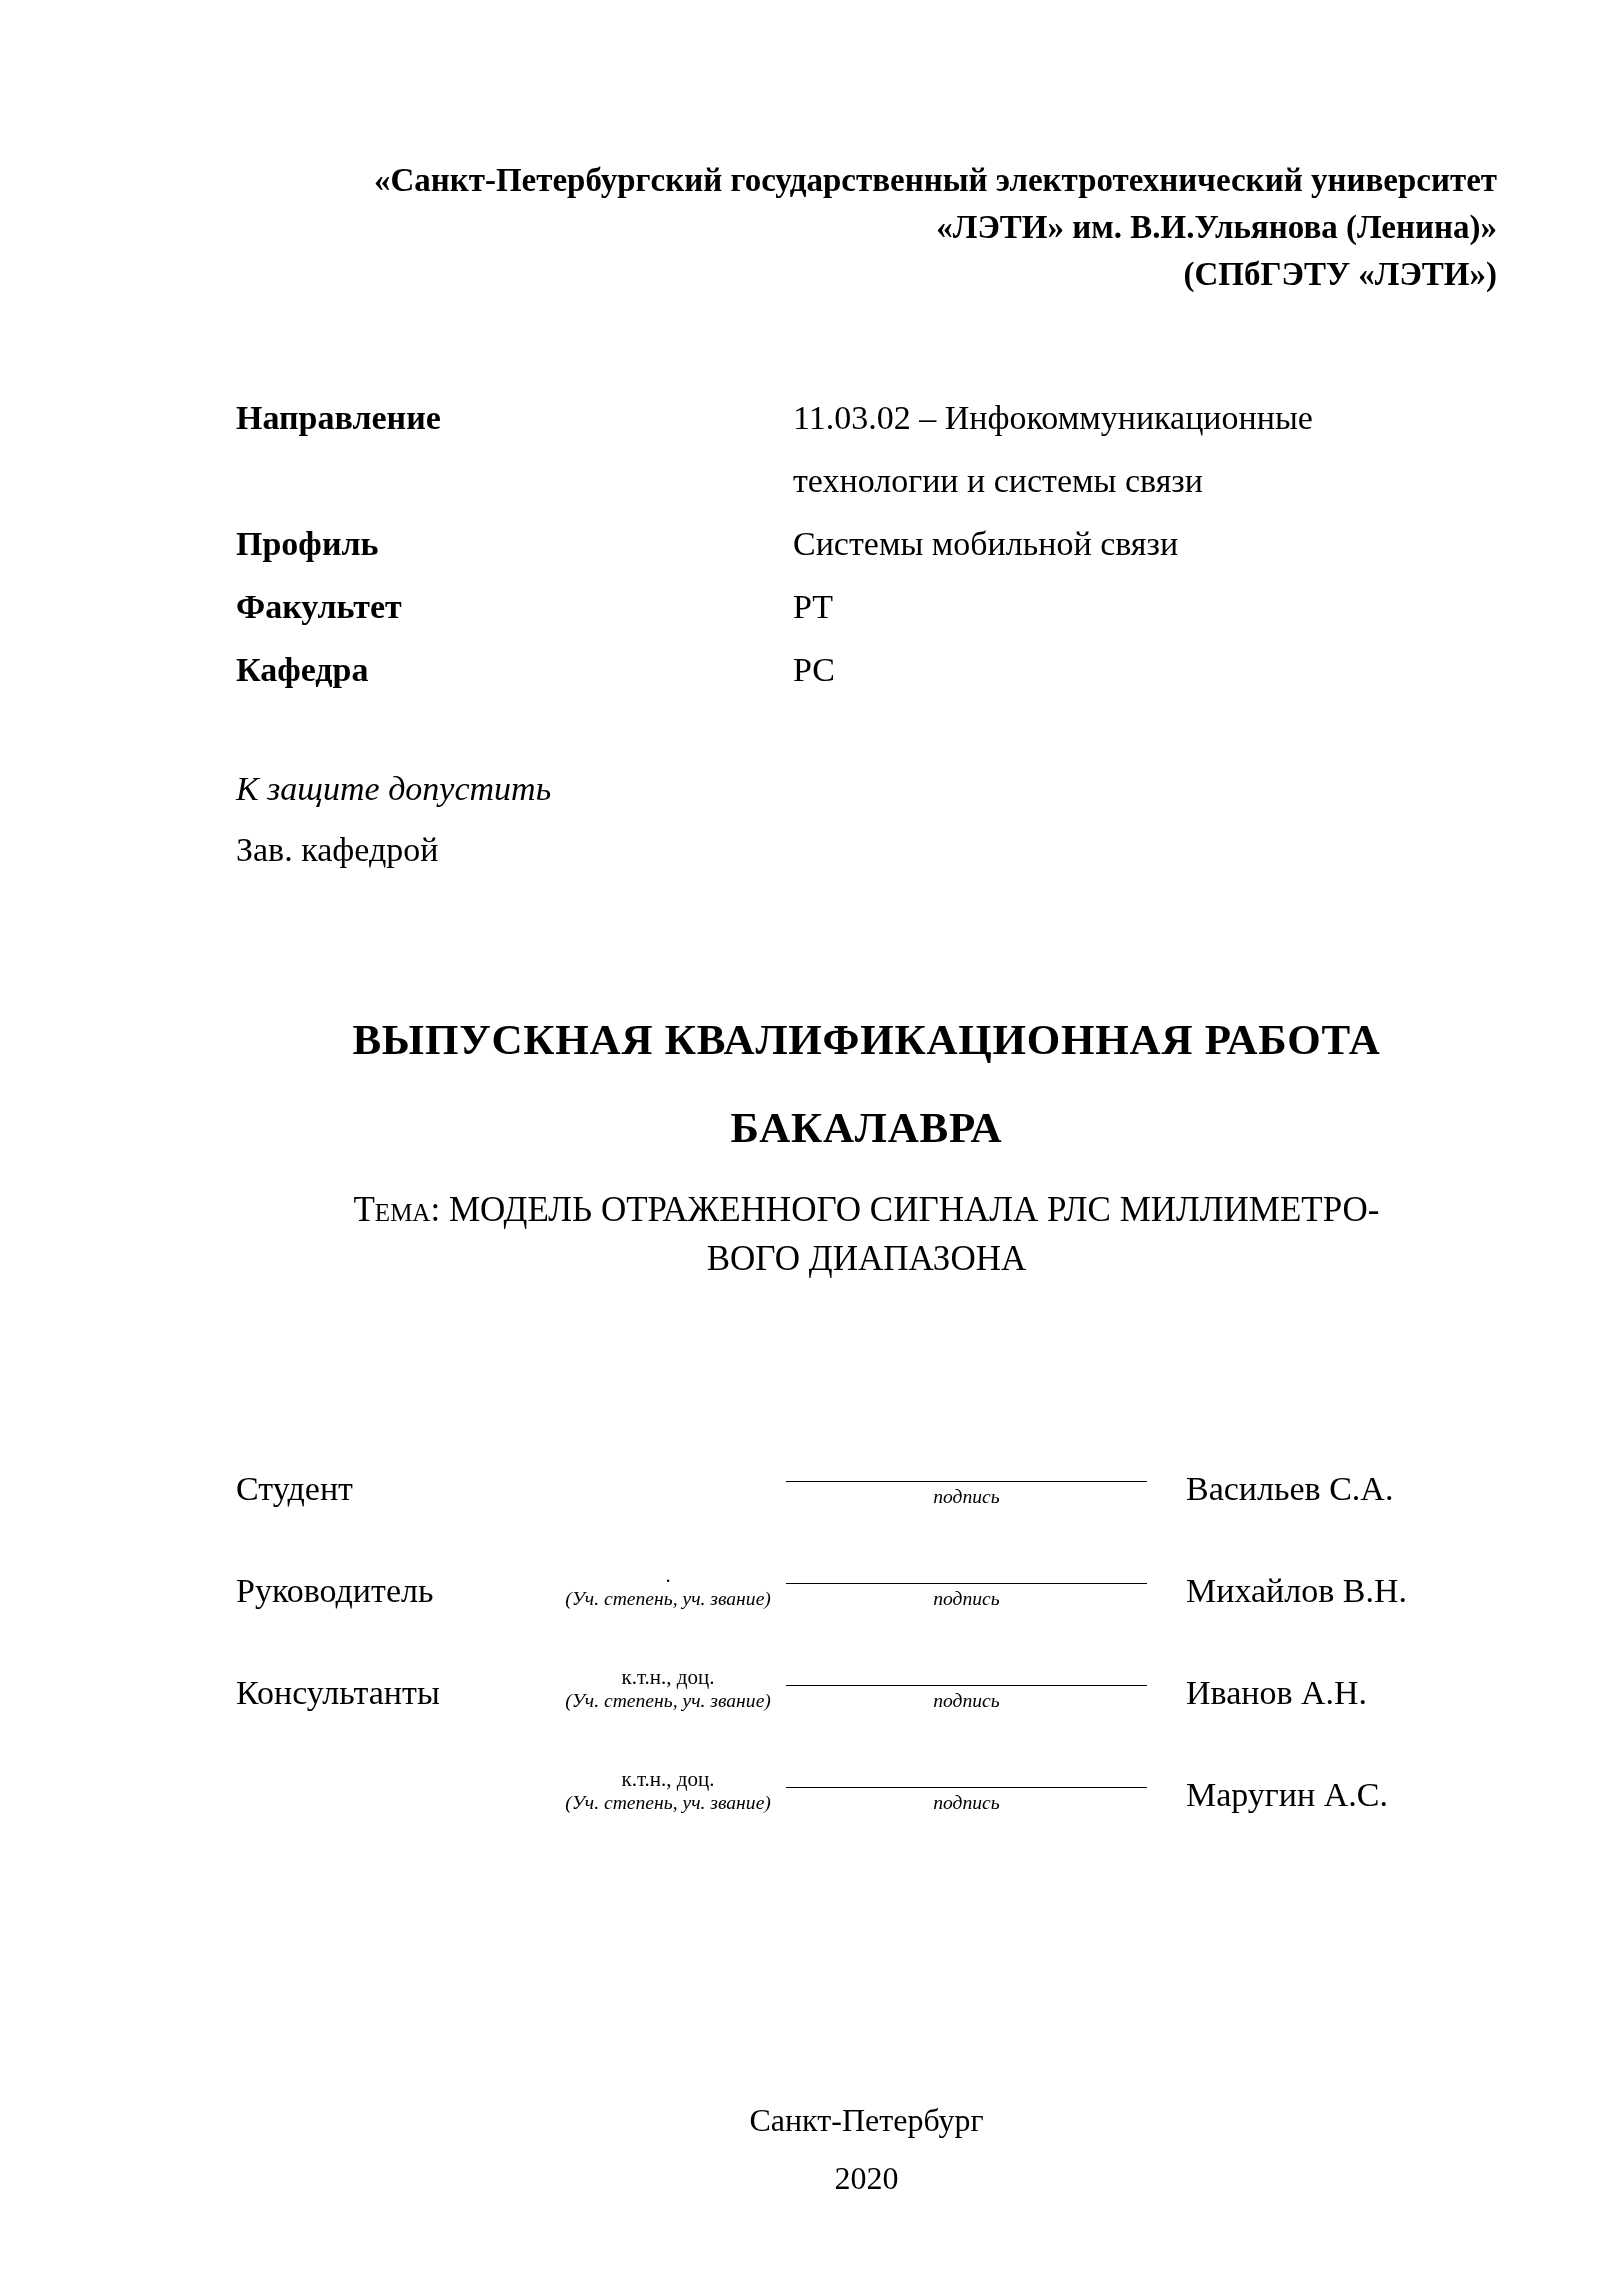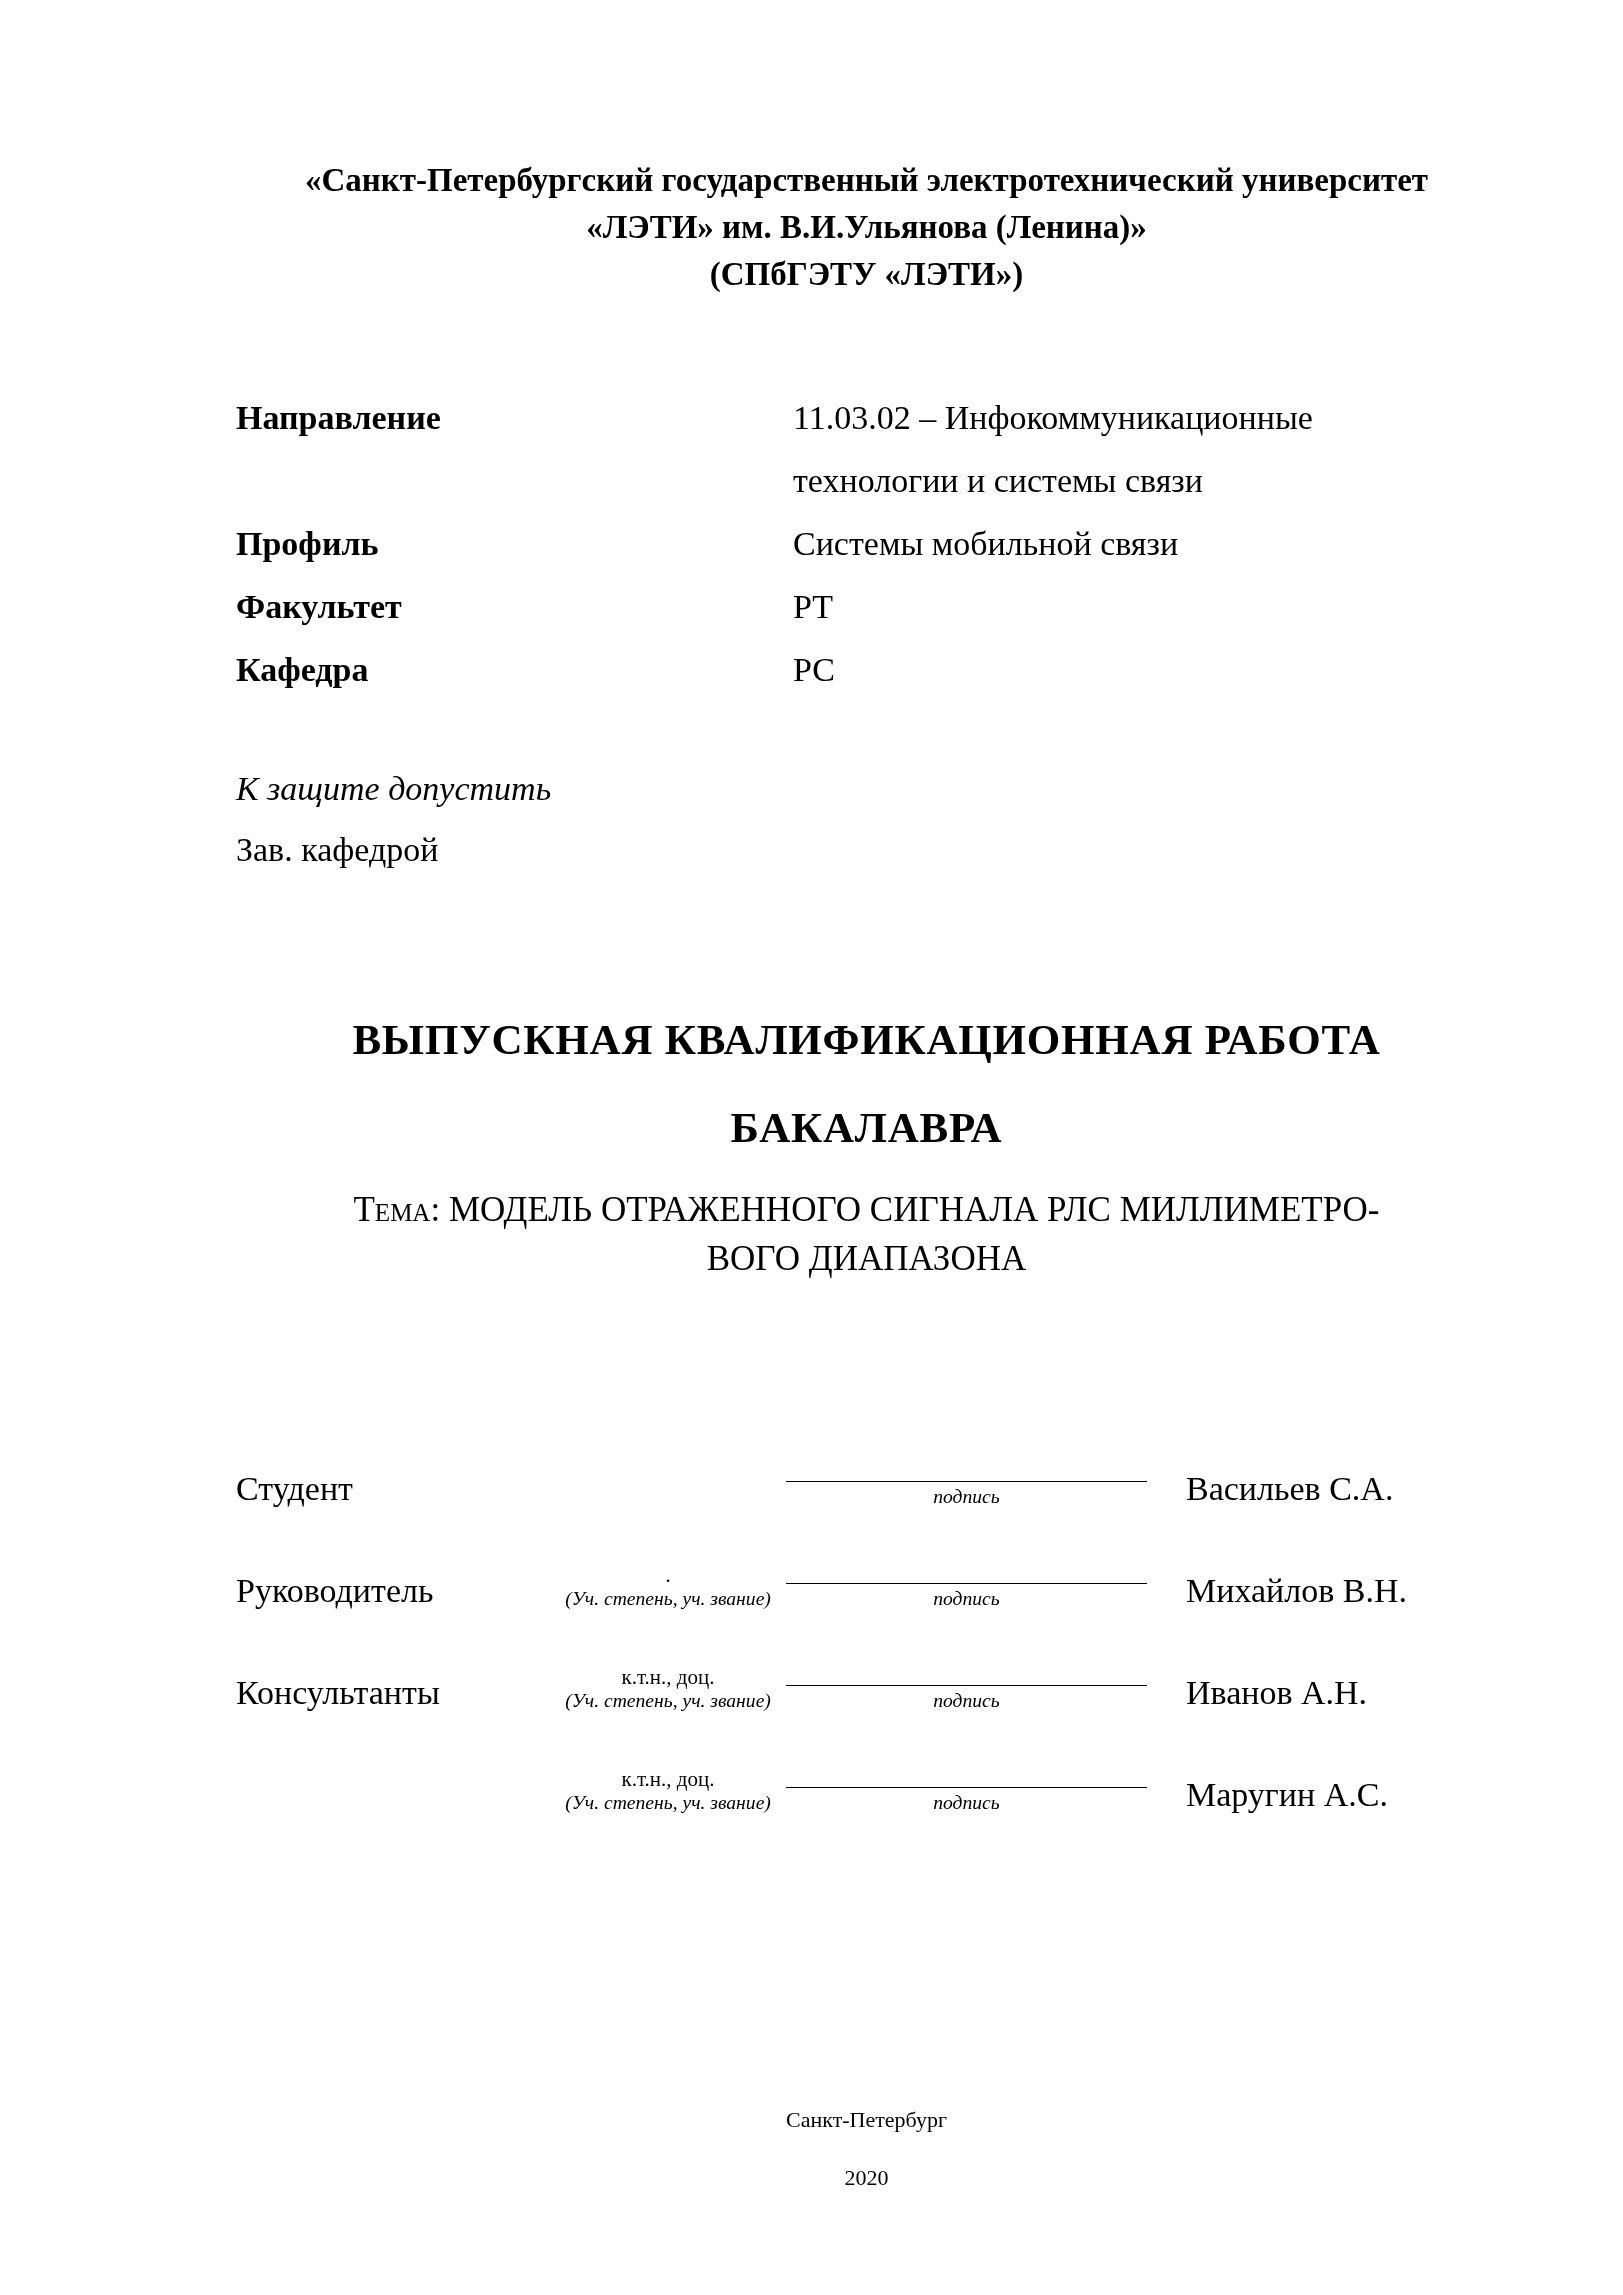--- a/index.html
+++ b/index.html
@@ -12,21 +12,21 @@
     width: 1623px;
     height: 2295px;
     background: #ffffff;
     padding: 157px 126px 0 236px;
     position: relative;
     overflow: hidden;
   }
 
   
   .univ-header {
-    text-align: center;
+    text-align: right;
     font-weight: bold;
     font-size: 33px;
     line-height: 47px;
   }
 
   
   .info-block { margin-top: 88px; }
   .info-row { display: flex; align-items: flex-start; }
   .info-label {
     width: 557px;
@@ -76,21 +76,21 @@
     padding-top: 15.7px;
   }
   .degree-text { font-size: 21px; line-height: 23.6px; min-height: 23.6px; }
   .degree-caption { font-size: 19.6px; font-style: italic; line-height: 23.6px; white-space: nowrap; }
   .sig-sign { width: 361px; }
   .sig-linebox { height: 41px; border-bottom: 1.6px solid #000000; }
   .sig-caption { text-align: center; font-size: 19.6px; font-style: italic; line-height: 25px; margin-top: 1.6px; }
   .sig-name { margin-left: 39px; font-size: 34px; line-height: 41px; }
 
   
-  .footer { margin-top: 276px; text-align: center; font-size: 22px; line-height: 58px; }
+  .footer { margin-top: 276px; text-align: center; font-size: 32px; line-height: 58px; }
 </style>
 </head>
 <body>
 
 <div class="page">
 
   <div class="univ-header">
     <div>«Санкт-Петербургский государственный электротехнический университет</div>
     <div>«ЛЭТИ» им. В.И.Ульянова (Ленина)»</div>
     <div>(СПбГЭТУ «ЛЭТИ»)</div>

